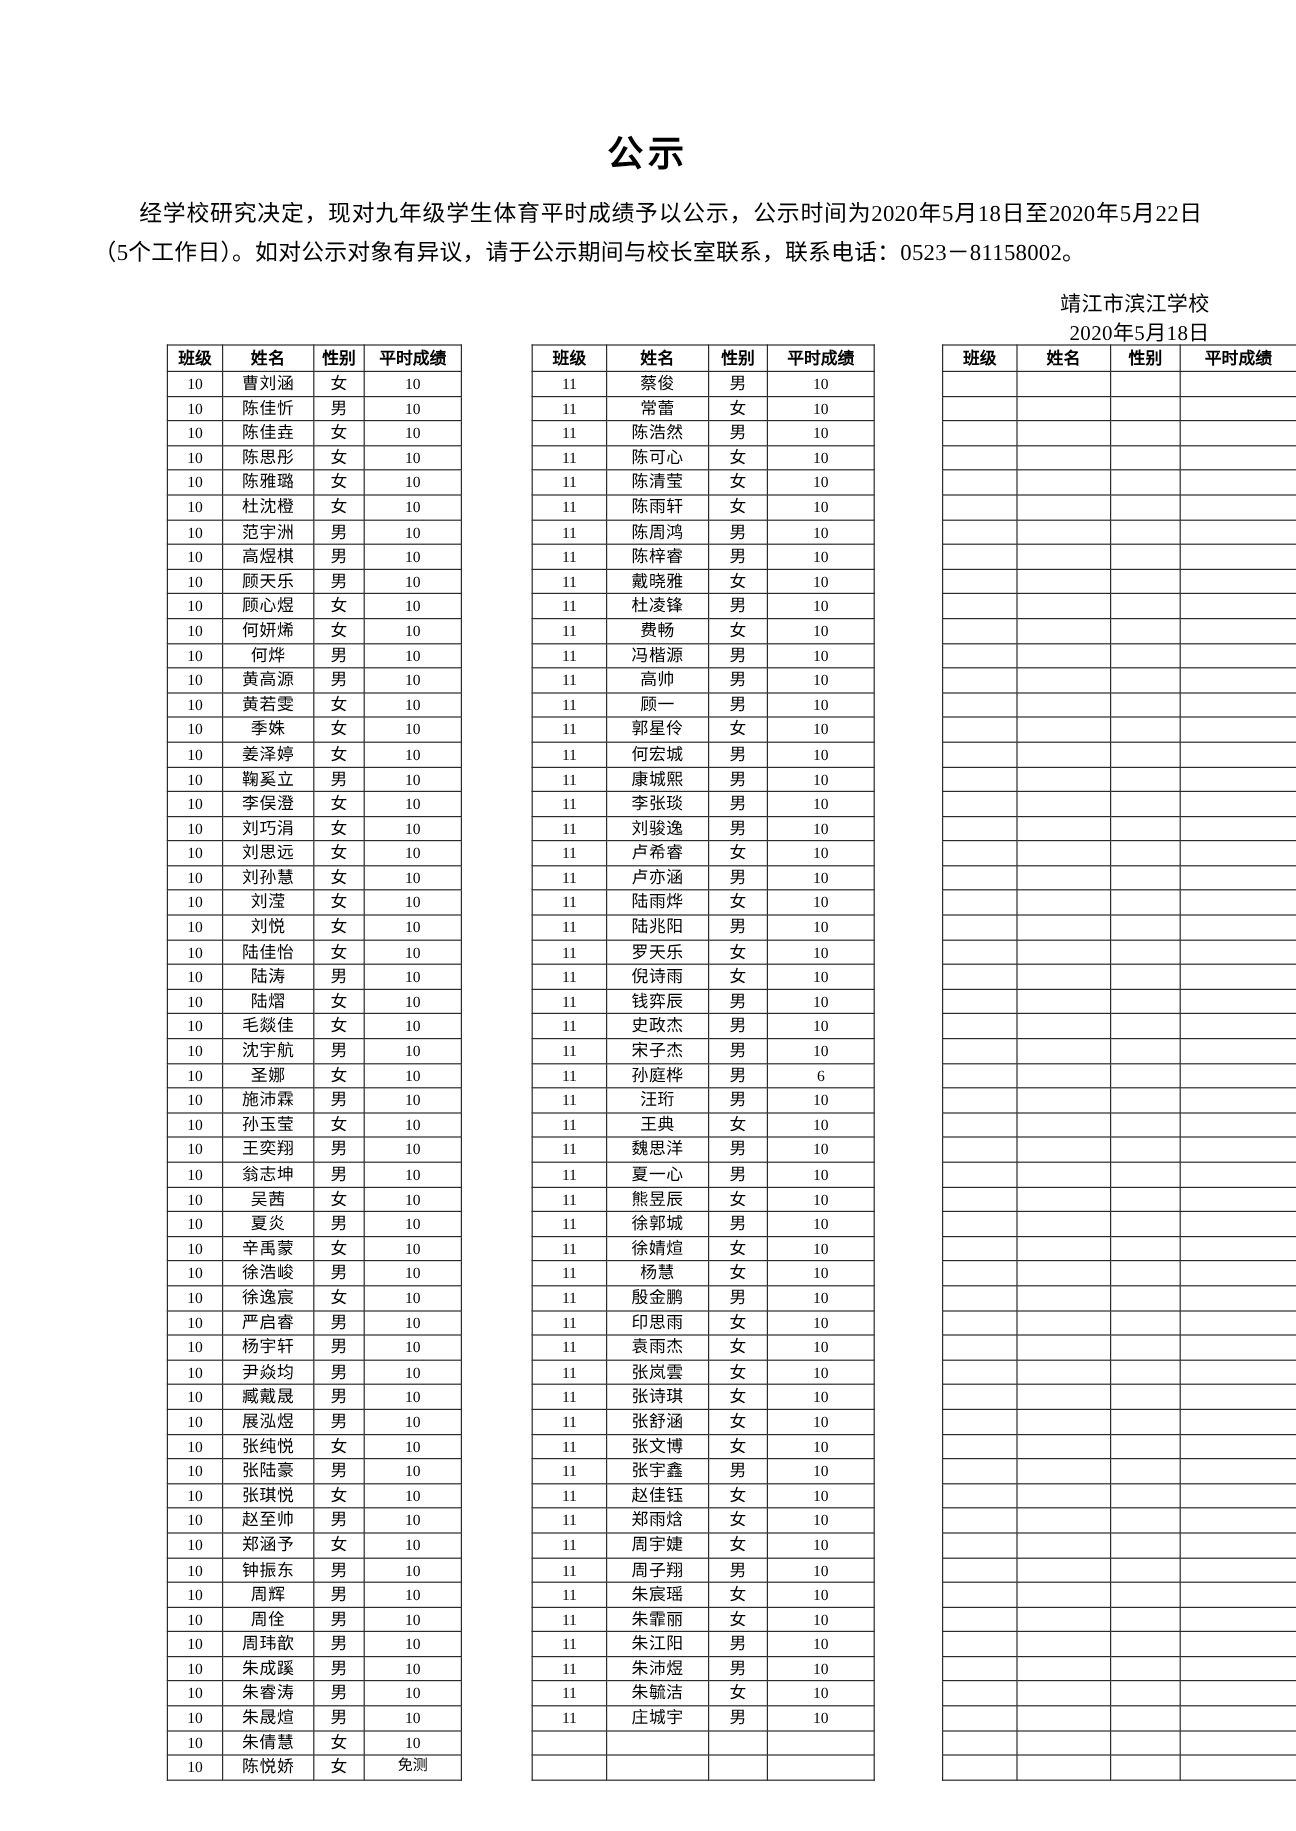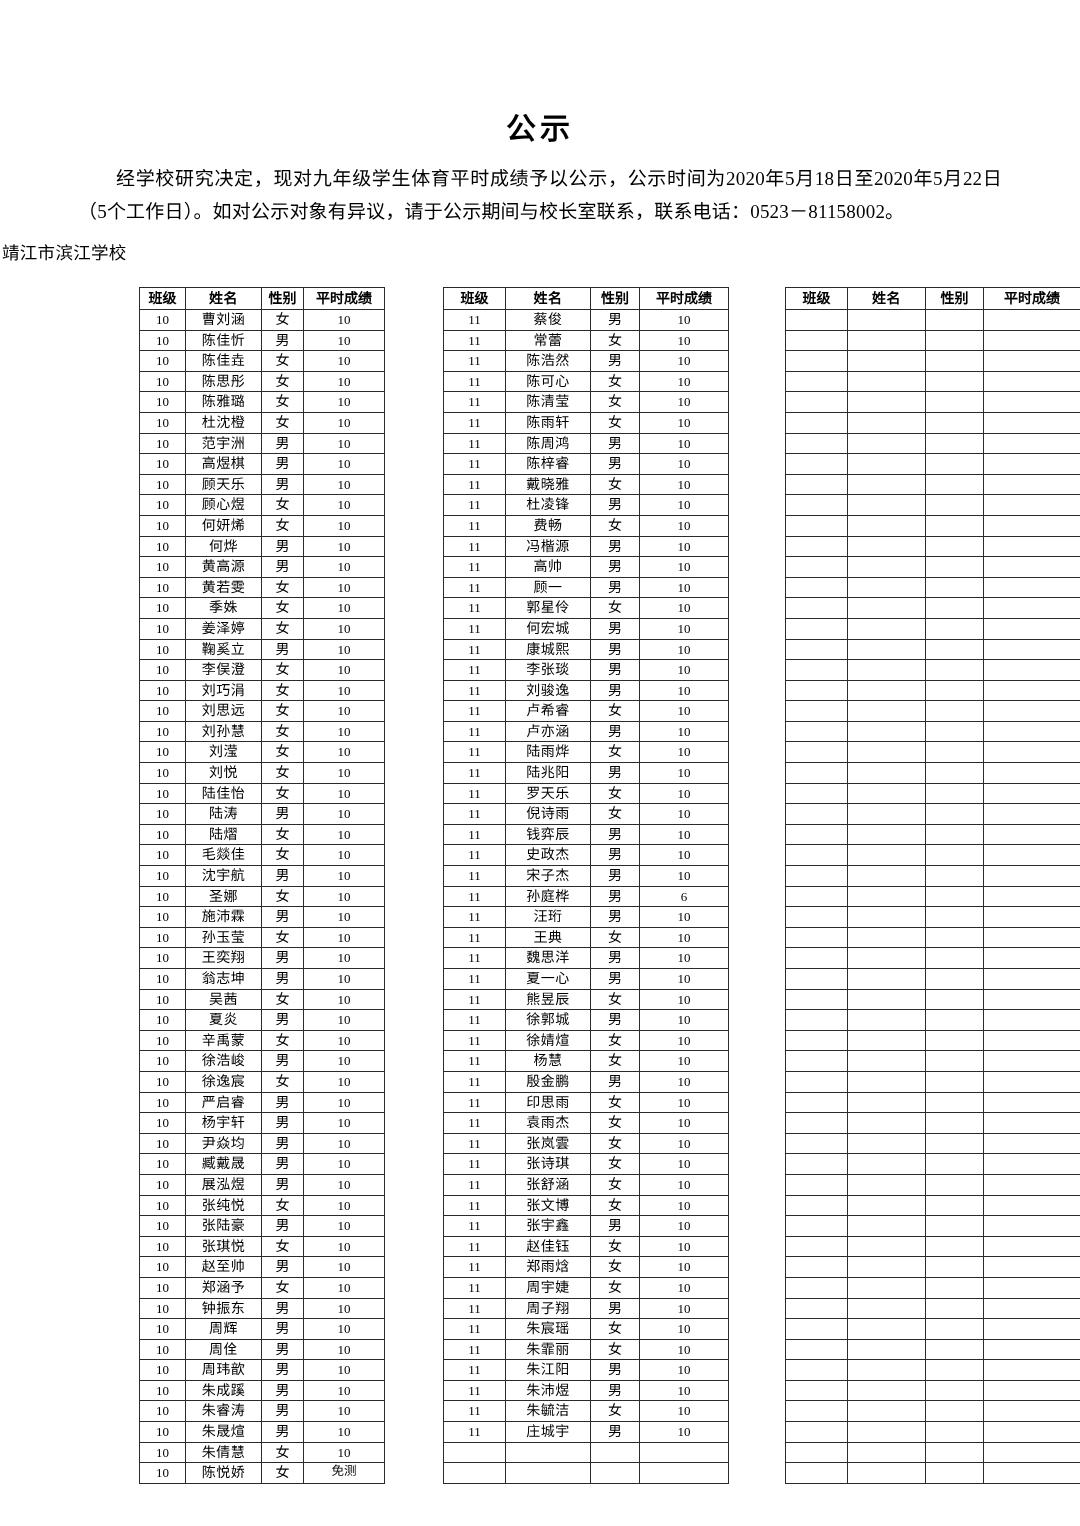--- a/index.html
+++ b/index.html
@@ -41,22 +41,22 @@
     padding: 18px 78px 0 78px;
     font-size: 19px;
     line-height: 1.72;
     text-indent: 2em;
     text-align: justify;
     letter-spacing: 0.2px;
   }
 
   .signature {
     margin: 0;
-    padding: 14px 72px 0 2px;
-    text-align: left;
+    padding: 14px 72px 0 12px;
+    text-align: right;
     font-size: 17.5px;
     line-height: 1.35;
     letter-spacing: 0.3px;
   }
   .signature .sig-line {
     display: block;
   }
 
   
   .tables-row {
@@ -144,20 +144,21 @@
 <body>
 
 <div class="page">
 
   <h1 class="doc-title">公示</h1>
 
   <p class="body-text">经学校研究决定，现对九年级学生体育平时成绩予以公示，公示时间为2020年5月18日至2020年5月22日（5个工作日）。如对公示对象有异议，请于公示期间与校长室联系，联系电话：0523－81158002。</p>
 
   <div class="signature">
     <span class="sig-line">靖江市滨江学校</span>
+    <span class="sig-line">2020年5月18日</span>
   </div>
 
   <div class="tables-row">
     <div class="table-block tb-1">
       <table class="roster">
         <colgroup>
           <col class="w-class">
             <col class="w-name">
             <col class="w-sex">
             <col class="w-score">

